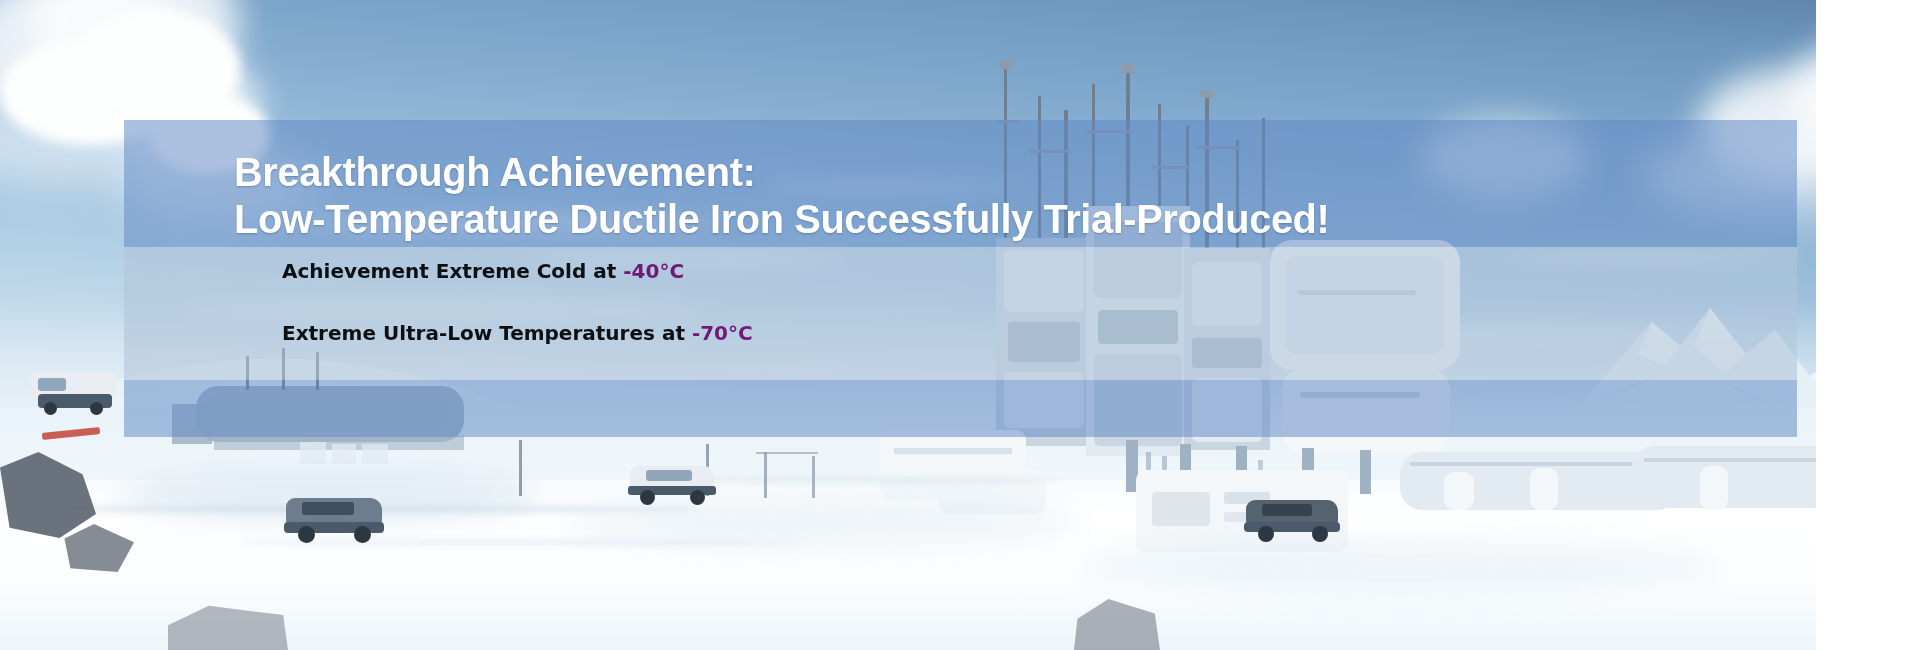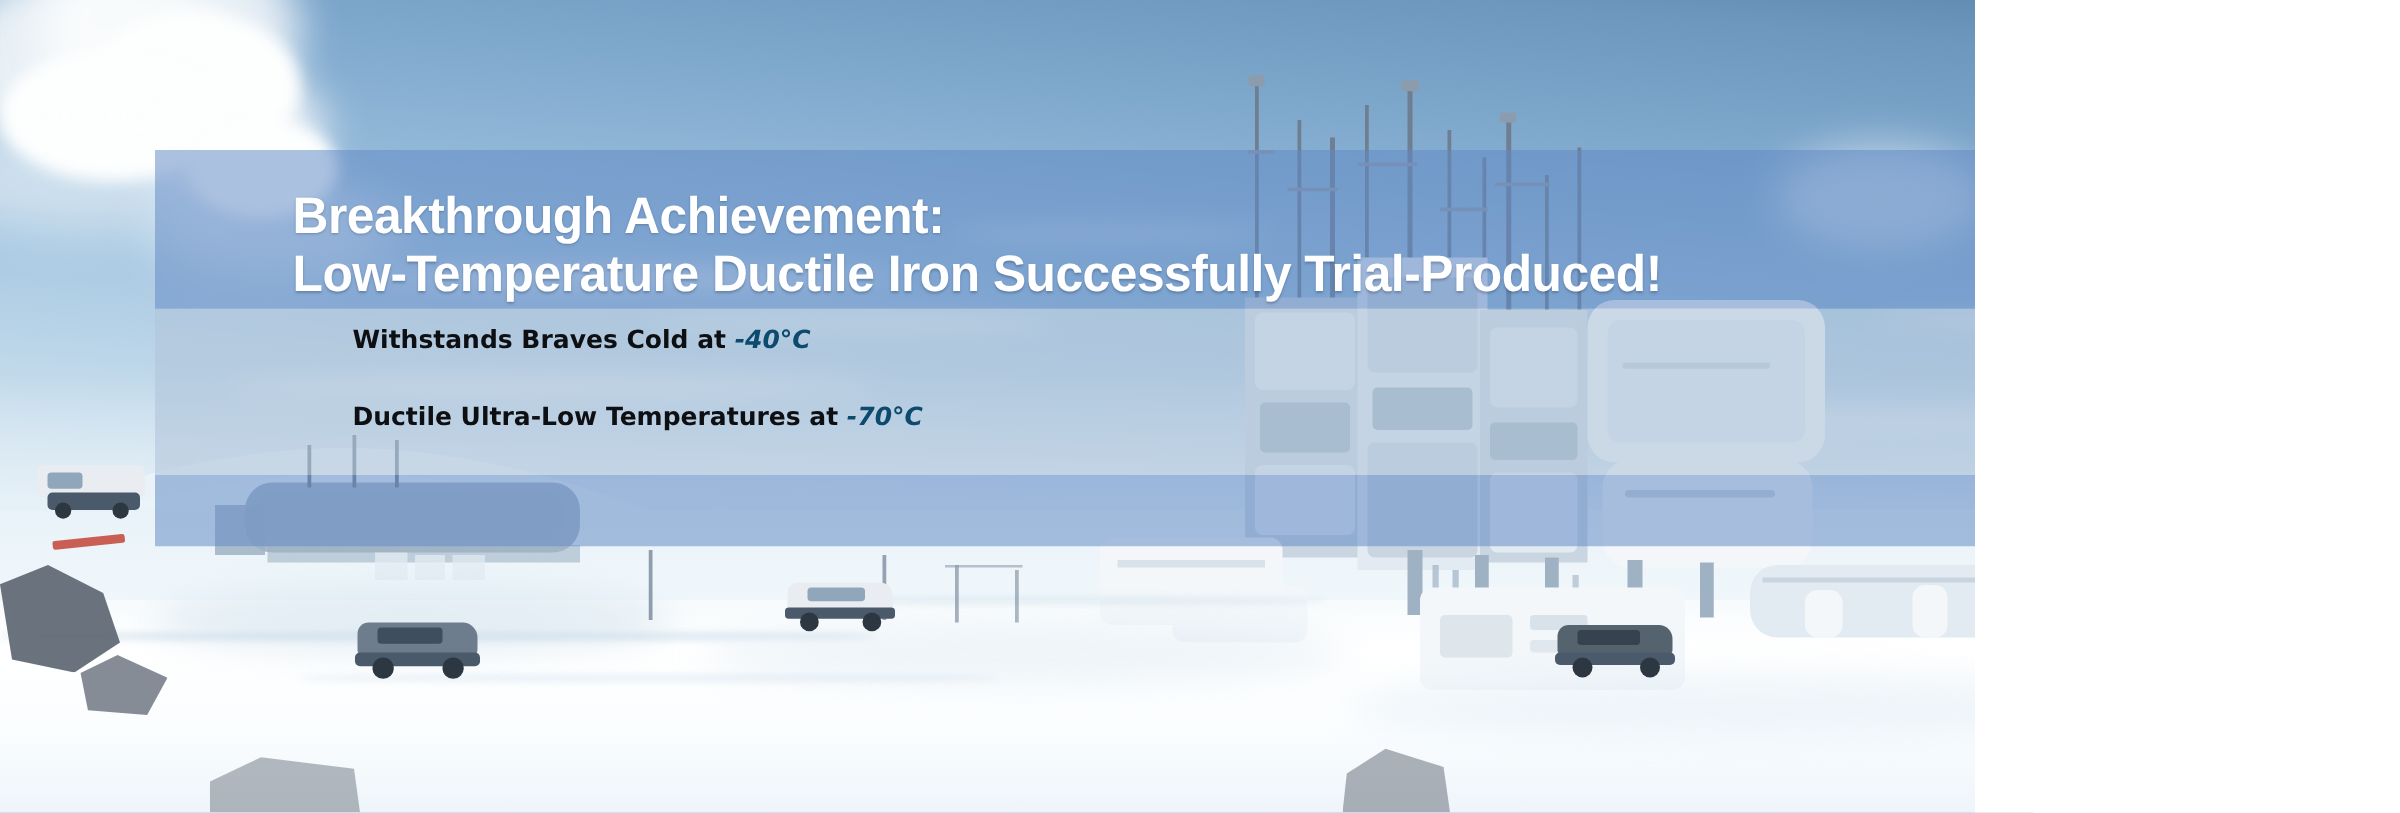--- a/index.html
+++ b/index.html
@@ -1,20 +1,20 @@
 <!DOCTYPE html>
 <html><head>
 <meta charset="utf-8">
 <title>Banner</title>
 <style>
   html,body{margin:0;padding:0;background:#fff;}
   body{font-family:"Liberation Sans",sans-serif;}
 
   #banner{
-    position:relative;width:1580px;height:650px;overflow:hidden;
+    position:relative;width:1816px;height:650px;overflow:hidden;
     background:#8fb4d6;
   }
 
   
   .sky{position:absolute;left:0;top:0;width:1920px;height:470px;
     background:linear-gradient(185deg,#5d84ab 0%,#6d97bd 10%,#7fa8cd 26%,#9cc0dd 48%,#bcd6e9 70%,#d7e6f1 88%,#e6eff6 100%);}
   .sky-haze{position:absolute;left:0;top:300px;width:1920px;height:180px;
     background:linear-gradient(180deg,rgba(226,238,246,0) 0%,rgba(232,242,248,.85) 60%,rgba(240,247,251,1) 100%);}
 
   
@@ -67,21 +67,21 @@
   #headline .l1{display:block;transform:scaleX(.97);transform-origin:left center;margin-bottom:6px;}
   #headline .l2{display:block;transform:scaleX(.97);transform-origin:left center;}
 
   .bullet-block{position:absolute;left:0;width:1673px;color:#0d0f12;font-weight:bold;
     font-family:"DejaVu Sans","Liberation Sans",sans-serif;}
   #bullet-1{top:258px;}
   #bullet-2{top:320px;}
   .bl-name{display:block;font-size:20px;padding-left:283px;line-height:1.35;}
   .bl-name .dot{display:inline-block;width:34px;}
   .bl-desc{display:block;font-size:20px;padding-left:282px;line-height:1.35;}
-  .temp{color:#0c4a6e;font-style:italic;}
+  .temp{color:#701a75;}
 
   .nosel{user-select:none;}
 </style>
 </head>
 <body>
 
 <div id="banner">
 
   <div class="sky"></div>
 
@@ -290,20 +290,20 @@
   <div class="panel" id="panel-title"></div>
   <div class="panel" id="panel-bullets"></div>
   <div class="panel" id="panel-foot"></div>
 
   <div id="headline" class="nosel">
     <span class="l1">Breakthrough Achievement:</span>
     <span class="l2">Low-Temperature Ductile Iron Successfully Trial-Produced!</span>
   </div>
 
   <div class="bullet-block nosel" id="bullet-1">
-    <span class="bl-desc"><span>Withstands Braves Cold at </span><span class="temp">-40°C</span></span>
+    <span class="bl-desc"><span>Achievement Extreme Cold at </span><span class="temp">-40°C</span></span>
   </div>
 
   <div class="bullet-block nosel" id="bullet-2">
-    <span class="bl-desc"><span>Ductile Ultra-Low Temperatures at </span><span class="temp">-70°C</span></span>
+    <span class="bl-desc"><span>Extreme Ultra-Low Temperatures at </span><span class="temp">-70°C</span></span>
   </div>
 
 </div>
 
 </body></html>

